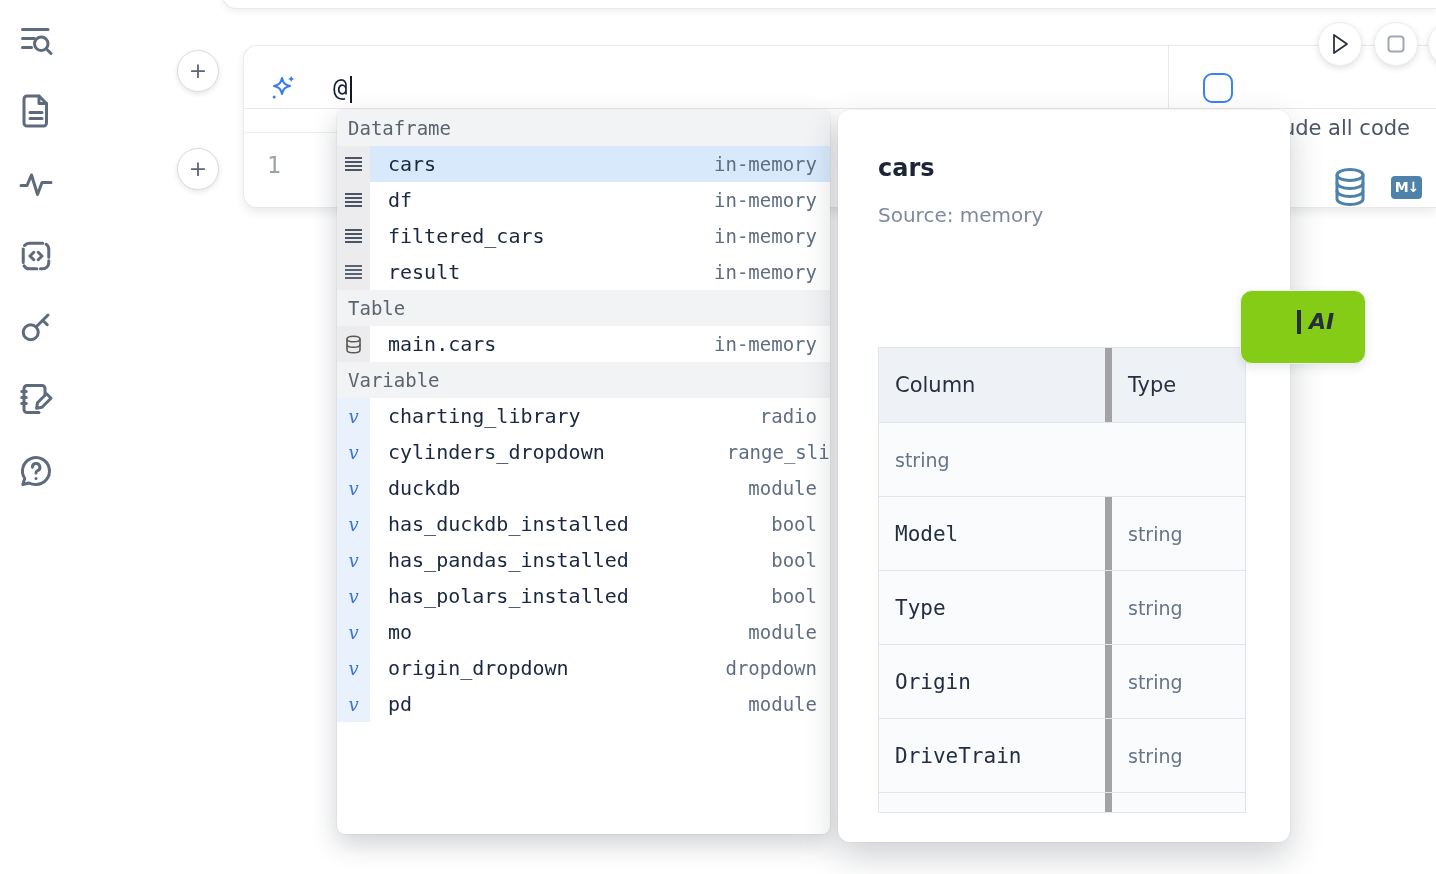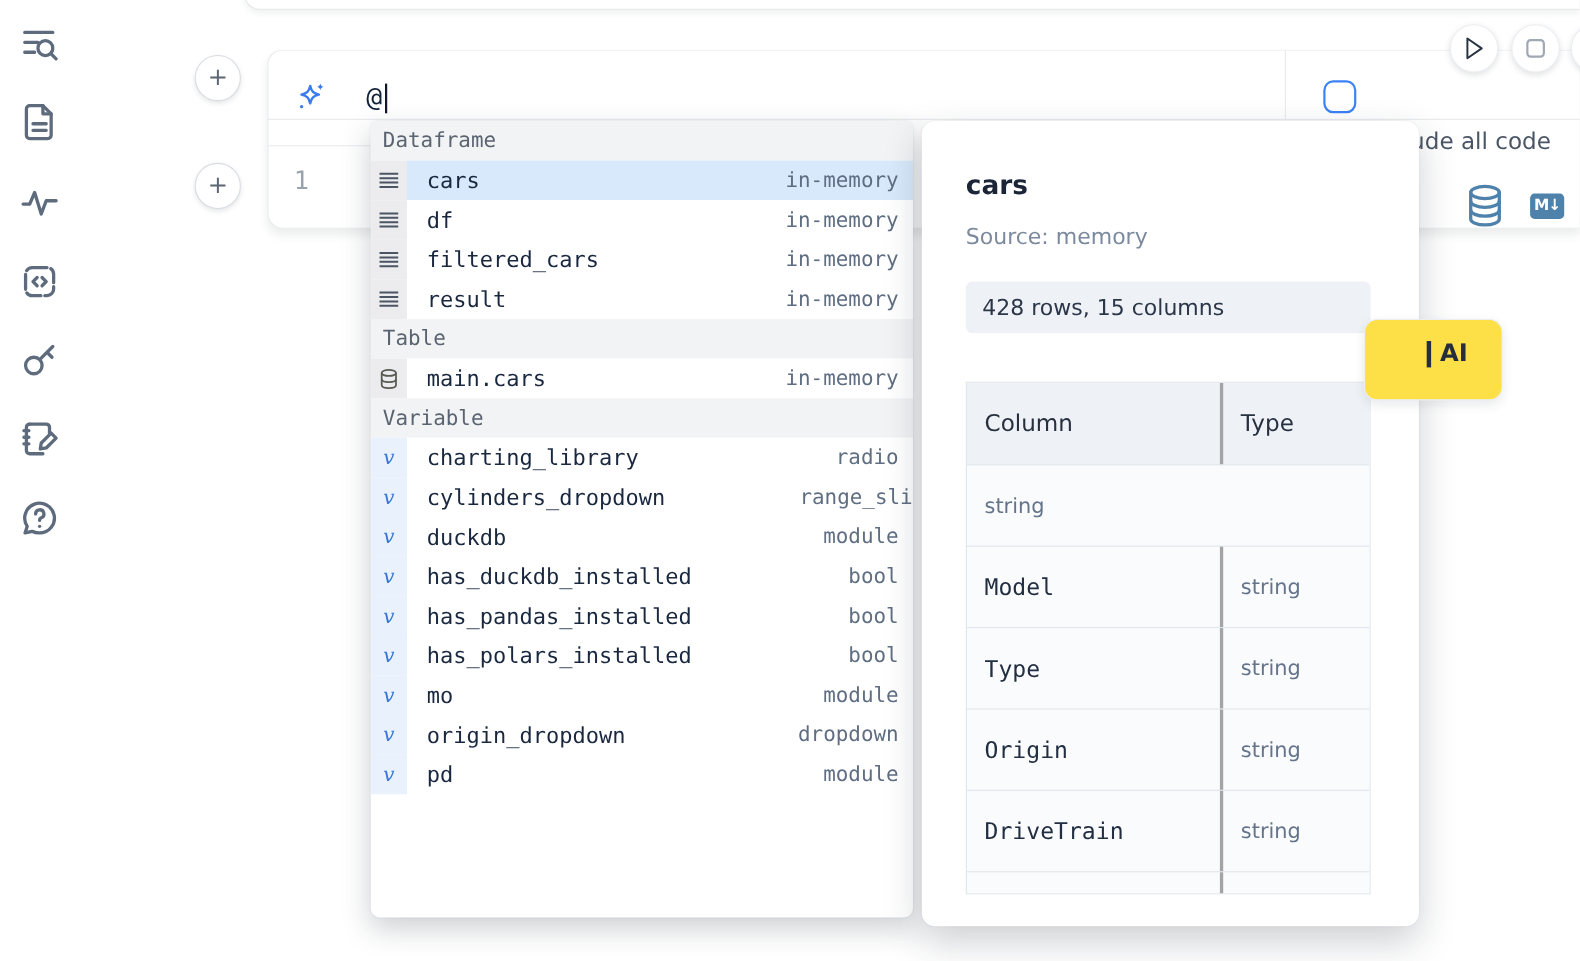--- a/index.html
+++ b/index.html
@@ -72,30 +72,30 @@
   #panel { position:absolute; left:838px; top:110px; width:452px; height:732px; background:#fff;
     border-radius:12px; box-shadow:0 14px 34px rgba(30,40,55,0.22), 0 0 0 1px rgba(30,40,55,0.03); }
   #panel-title { position:absolute; left:40px; top:44px; font-size:24px; font-weight:bold; color:#1b2537; }
   #panel-source { position:absolute; left:40px; top:93px; font-size:20px; color:#7c8a9e; }
   #panel-badge { position:absolute; left:40px; top:146px; width:368px; height:47px; background:#eef1f6;
     border-radius:6px; font-size:20px; color:#2b3648; line-height:47px; padding-left:15px; }
   #panel-table { position:absolute; left:40px; top:237px; width:368px; height:466px;
     border:1px solid #dfe5ec; overflow:hidden; }
   .pt-row { display:flex; height:74px; border-top:1px solid #dfe5ec; background:#fafbfd; }
   .pt-row:first-child { border-top:none; background:#eef1f6; }
-  .pt-c1 { width:233px; border-right:3px solid #a3a3a3; display:flex; align-items:center; padding-left:16px; }
+  .pt-c1 { width:233px; border-right:7px solid #a3a3a3; display:flex; align-items:center; padding-left:16px; }
   .pt-c2 { flex:1; display:flex; align-items:center; padding-left:16px; }
   .pt-head { font-size:21px; color:#27303f; }
   .pt-name { font-family:"DejaVu Sans Mono", monospace; font-size:21px; color:#222e41; }
   .pt-type { font-size:19px; color:#65748a; }
   .pt-partial { height:22px; }
 
   
-  #ai-btn { position:absolute; left:1240px; top:290px; width:126px; height:74px; background:#fde047;
-    border-radius:12px; border:1px solid #eceef1; box-shadow:0 4px 10px rgba(40,50,60,0.10); cursor:pointer; }
+  #ai-btn { position:absolute; left:1240px; top:290px; width:126px; height:74px; background:#84cc16;
+    border-radius:12px; border:1px solid #eceef1; box-shadow:0 4px 10px rgba(40,50,60,0.10); cursor:pointer;font-style:italic; }
   #ai-btn-clip { position:absolute; left:56px; top:19px; width:4px; height:24px; background:#242e3f; }
   #ai-btn-label { position:absolute; left:68px; top:18px; font-size:22px; font-weight:bold; color:#242e3f; }
 </style>
 </head>
 <body>
 
 <div id="sidebar">
   <div class="side-icon" style="top:22px">
     <svg viewBox="0 0 24 24">
         <path d="M3 5h17M3 11h8M3 17h6"></path>
@@ -350,21 +350,20 @@
       <div class="ac-main">
         <span class="ac-name">pd</span>
         <span class="ac-type">module</span>
       </div>
     </div>
   </div>
 
 <div id="panel">
   <div id="panel-title">cars</div>
   <div id="panel-source">Source: memory</div>
-  <div id="panel-badge">428 rows, 15 columns</div>
   <div id="panel-table">
       <div class="pt-row">
         <div class="pt-c1">
           <span class="pt-head">Column</span>
         </div>
         <div class="pt-c2">
           <span class="pt-head">Type</span>
         </div>
       </div>
       <div class="pt-row">

